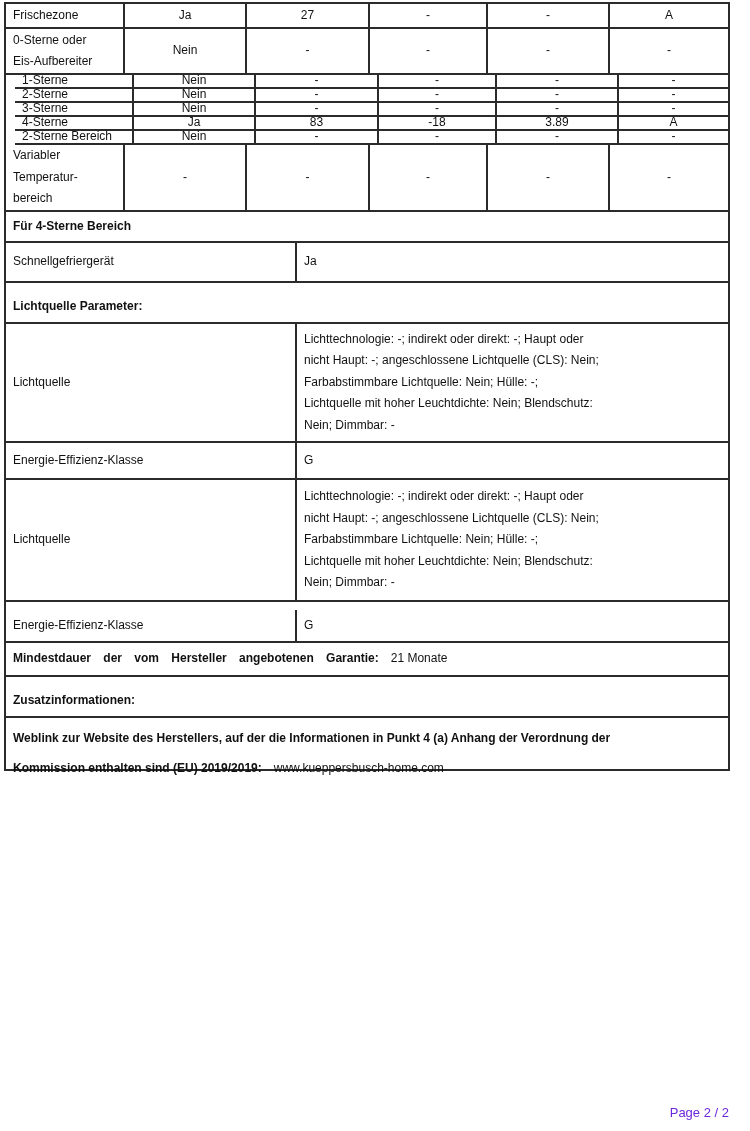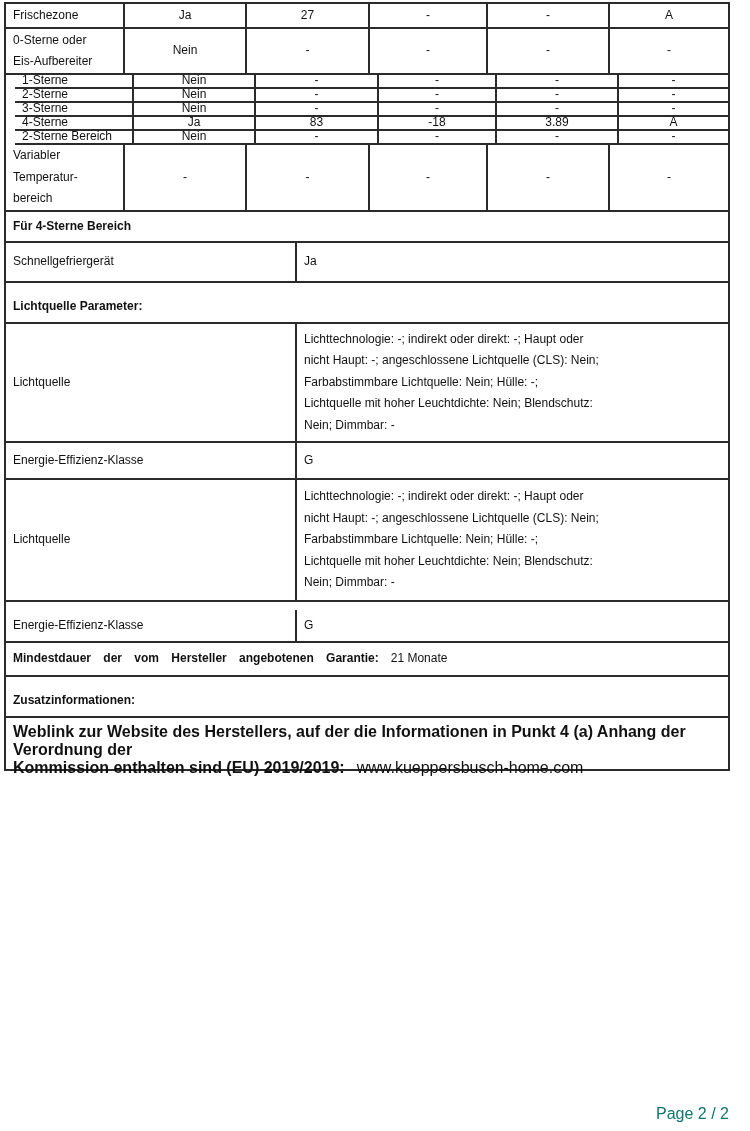--- a/index.html
+++ b/index.html
@@ -46,28 +46,28 @@
 
   
   .h25 { height: 25px; } .h46 { height: 46px; } .h26 { height: 14px; margin-left: 9px; }
   .h67 { height: 67px; } .h31 { height: 31px; } .h40 { height: 40px; }
   .h33 { height: 33px; margin-top: 8px; } .h119 { height: 119px; } .h37 { height: 37px; }
   .h122 { height: 122px; } .h34 { height: 34px; } .h51 { height: 51px; }
 
   .garantie-label { font-weight: bold; word-spacing: 9px; }
   .garantie-value { margin-left: 12px; }
 
-  .weblink-cell { display: block; padding: 5px 6px 4px 7px; font-size: 16px; line-height: 18px; }
+  .weblink-cell { display: block; padding: 5px 6px 4px 7px; font-size: 12px; line-height: 30px; }
   .weblink-label { font-weight: bold; white-space: pre-line; }
   .weblink-url { margin-left: 12px; }
 
   .footer {
     position: absolute;
     right: 21px; top: 1105px;
-    font-size: 16px; color: #0f766e;
+    font-size: 13px; color: #6d28d9;
   }
 </style>
 </head>
 <body>
 
 <div class="page">
   <div class="sheet">
 
     <div class="row h25">
       <div class="cell c1 label">Frischezone</div>

